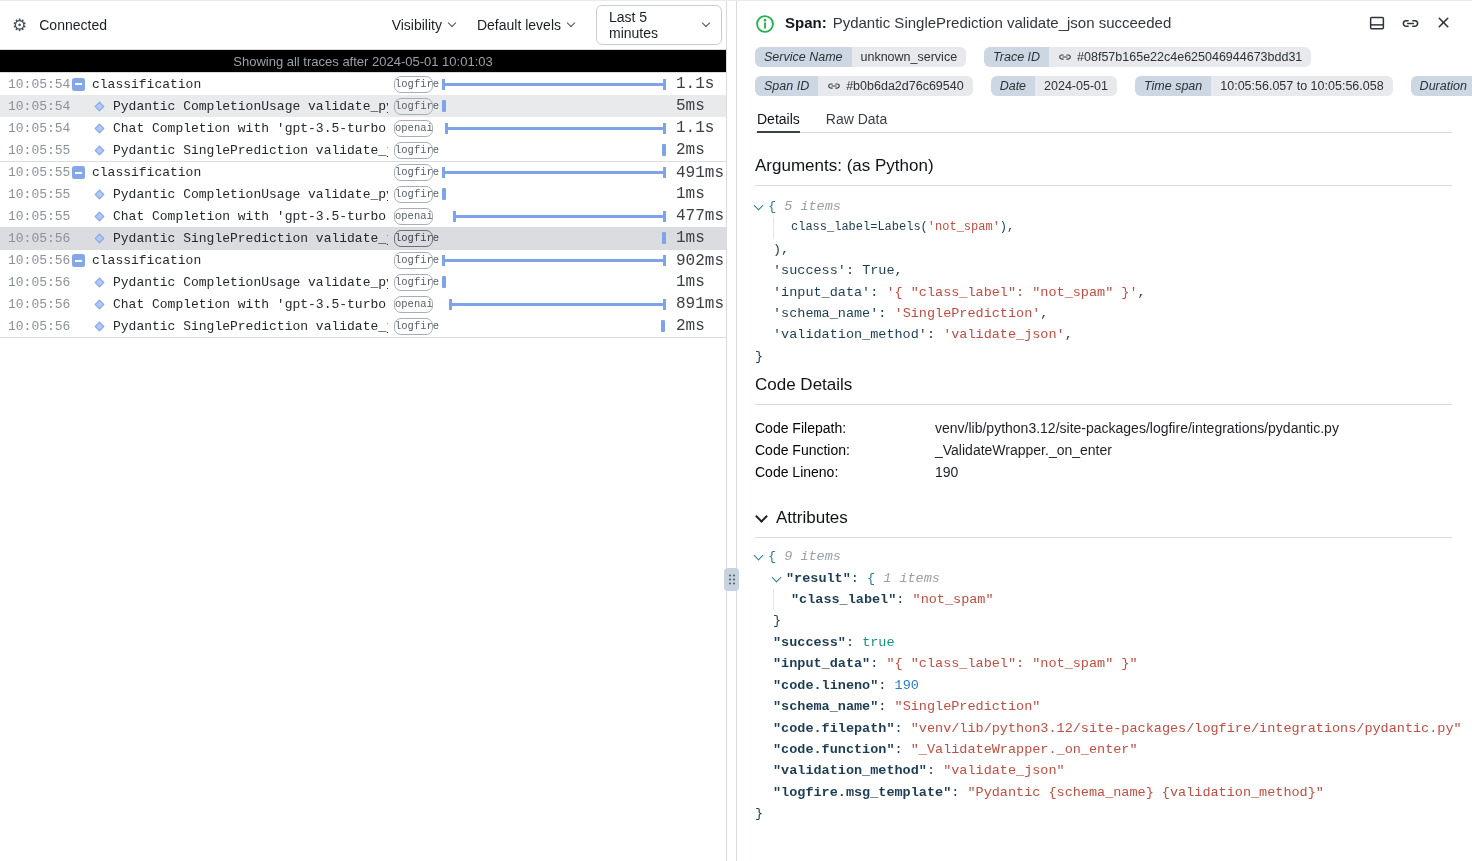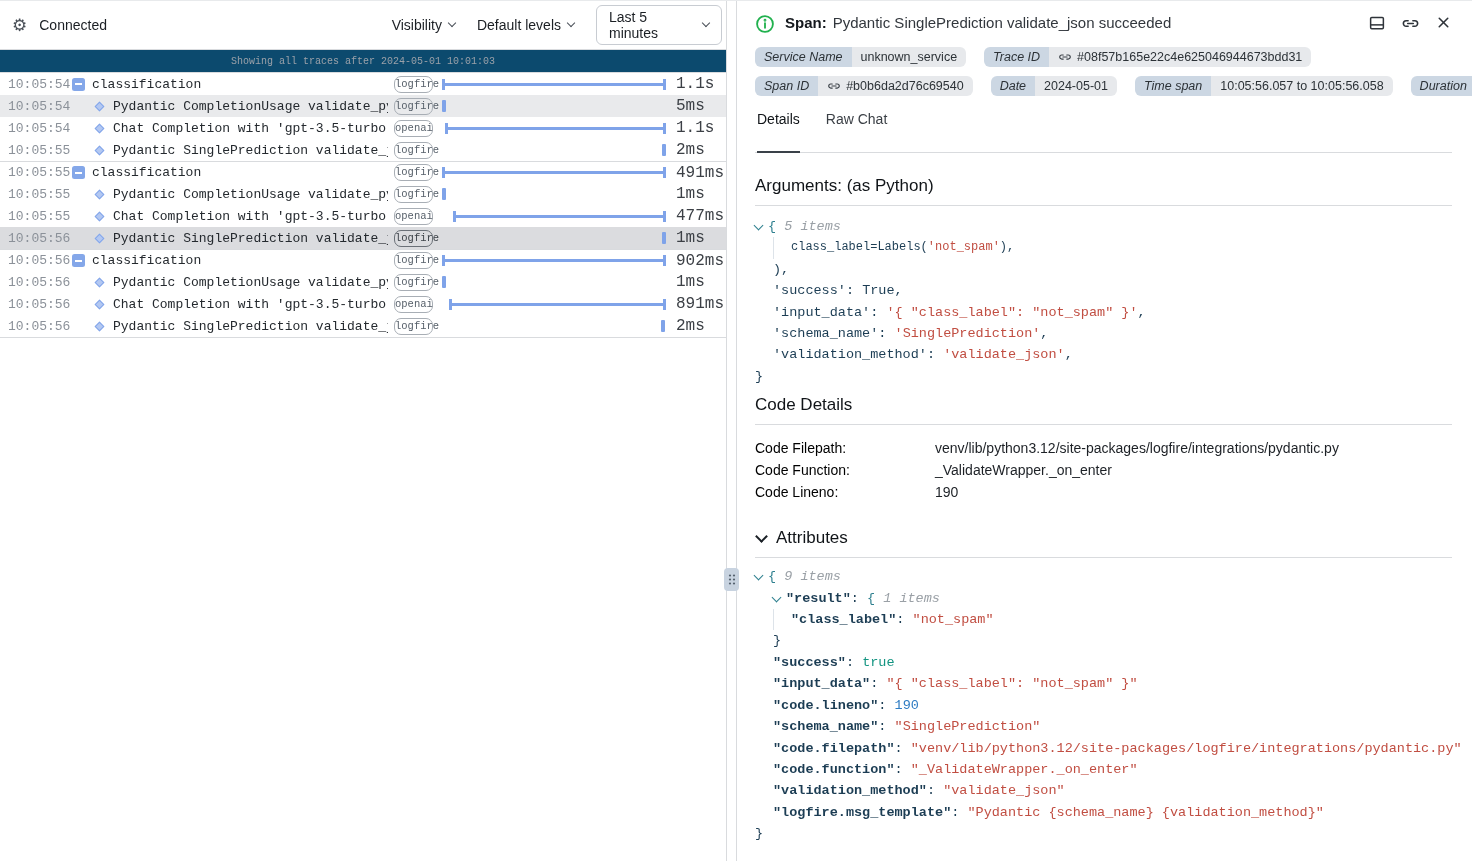--- a/index.html
+++ b/index.html
@@ -16,21 +16,21 @@
   .topbar{height:49px;flex:none;display:flex;align-items:center;padding:0 2px 0 12px;border-bottom:1px solid var(--hr);background:#fff}
   .gear{font-family:"DejaVu Sans",sans-serif;font-size:17px;color:#4a5058;margin-right:12px;cursor:pointer;line-height:1}
   .conn{font-size:14px;color:#1b1f24}
   .topbar .spacer{flex:1}
   .tb-btn{display:flex;align-items:center;font-size:14px;color:#1b1f24;margin-right:22px;cursor:pointer}
   .chev-down{width:6px;height:6px;border-right:1.5px solid #4a5058;border-bottom:1.5px solid #4a5058;
     transform:rotate(45deg);display:inline-block;margin-left:7px;margin-top:-4px}
   .range-box{display:flex;align-items:center;justify-content:space-between;border:1px solid #c8ccd2;border-radius:6px;
     height:40px;width:126px;padding:0 12px;font-size:14px;color:#1b1f24;margin-right:2px;cursor:pointer;background:#fff}
   .notice{height:23px;flex:none;display:flex;align-items:center;justify-content:center;
-    font-family:Liberation Mono, monospace;font-size:10px;color:#9ba1a9;background:#0c4a6e;border-bottom:1px solid var(--hr)}
+    font-family:Liberation Sans, sans-serif;font-size:13px;color:#9ba1a9;background:#000000;border-bottom:1px solid var(--hr)}
   .trace-list{flex:none;border-bottom:1px solid var(--hr)}
   .trow{height:22px;display:flex;align-items:center;padding-left:8px;cursor:pointer;
     font-family:"Liberation Mono",monospace;font-size:13px}
   .trow.group-start{border-top:1px solid var(--hr)}
   .trow.hl-soft{background:#e9eaec}
   .trow.hl-sel{background:#dbdcdf}
   .t-time{width:62px;flex:none;color:var(--row-time)}
   .t-toggle{width:13px;height:13px;flex:none;background:#84a7e9;border-radius:2.5px;position:relative;margin:0 7px 0 2px;cursor:pointer}
   .t-toggle::after{content:"";position:absolute;left:3px;right:3px;top:5.5px;height:2px;background:#fff}
   .t-diamond{width:7px;height:7px;flex:none;background:#b3c8f2;border:1px solid #83a6ea;transform:rotate(45deg);margin:0 10px 0 26px}
@@ -55,21 +55,21 @@
   .info-ic{flex:none;margin-right:10px;display:flex}
   .dtitle{font-size:15px;color:#32373d}
   .dtitle b{color:#14181d;margin-right:6px}
   .dhead .spacer{flex:1}
   .hicon{margin-left:15px;cursor:pointer;display:flex;color:#2f343a}
   .badge-row{display:flex;gap:18px;margin-top:13px;flex-wrap:nowrap}
   .badge{display:flex;align-items:stretch;font-size:12.5px;border-radius:6px;overflow:hidden;flex:none}
   .badge .bl{background:var(--badge-label);font-style:italic;color:#2b3publi036;padding:3px 9px;color:#2c3237;display:flex;align-items:center}
   .badge .bv{background:var(--badge-value);padding:3px 9px;color:#2c3237;display:flex;align-items:center;gap:5px}
   .tabs{display:flex;gap:26px;margin-top:15px;border-bottom:1px solid var(--hr);padding:0 2px}
-  .tab{font-size:14px;color:#3a3f45;padding-bottom:24px;cursor:pointer}
+  .tab{font-size:14px;color:#3a3f45;padding-bottom:4px;cursor:pointer}
   .tab.active{color:#0f1317;border-bottom:2px solid #3a4149;margin-bottom:-1px}
   .sect-title{font-size:17px;font-weight:normal;color:#101418;margin-top:23px;display:flex;align-items:center}
   .sect-hr{border:none;border-top:1px solid var(--hr);margin-top:9px}
   .big-chev{width:9px;height:9px;border-right:2.2px solid #1b2026;border-bottom:2.2px solid #1b2026;
     transform:rotate(45deg);display:inline-block;margin:-4px 10px 0 2px;cursor:pointer}
   
   .codeblock{font-family:"Liberation Mono",monospace;font-size:13.5px;margin-top:10px;color:var(--navy)}
   .code-line{display:flex;align-items:flex-start;line-height:21.4px;white-space:pre}
   .code-line.sm{font-size:12px}
   .ind{width:18px;flex:none;align-self:stretch}
@@ -323,21 +323,21 @@
           <span class="bv">10:05:56.057 to 10:05:56.058</span>
         </span>
         <span class="badge">
           <span class="bl">Duration</span>
           <span class="bv">1ms</span>
         </span>
       </div>
 
     <div class="tabs">
       <span class="tab active">Details</span>
-      <span class="tab">Raw Chat</span>
+      <span class="tab">Raw Data</span>
     </div>
 
     <div class="sect-title">Arguments: (as Python)</div>
     <hr class="sect-hr">
     <div class="codeblock" id="args-code">
         <div class="code-line"><span class="tchev"></span><span class="tok-brace">{ </span><span class="tok-items">5 items</span></div>
         <div class="code-line sm"><span class="ind"></span><span class="ind g"></span><span class="tok-plain">class_label=Labels(</span><span class="tok-str">'not_spam'</span><span class="tok-plain">),</span></div>
         <div class="code-line"><span class="ind"></span><span class="tok-plain">),</span></div>
         <div class="code-line"><span class="ind"></span><span class="tok-pkey">'success': </span><span class="tok-plain">True,</span></div>
         <div class="code-line"><span class="ind"></span><span class="tok-pkey">'input_data': </span><span class="tok-str">'{ "class_label": "not_spam" }'</span><span class="tok-plain">,</span></div>

